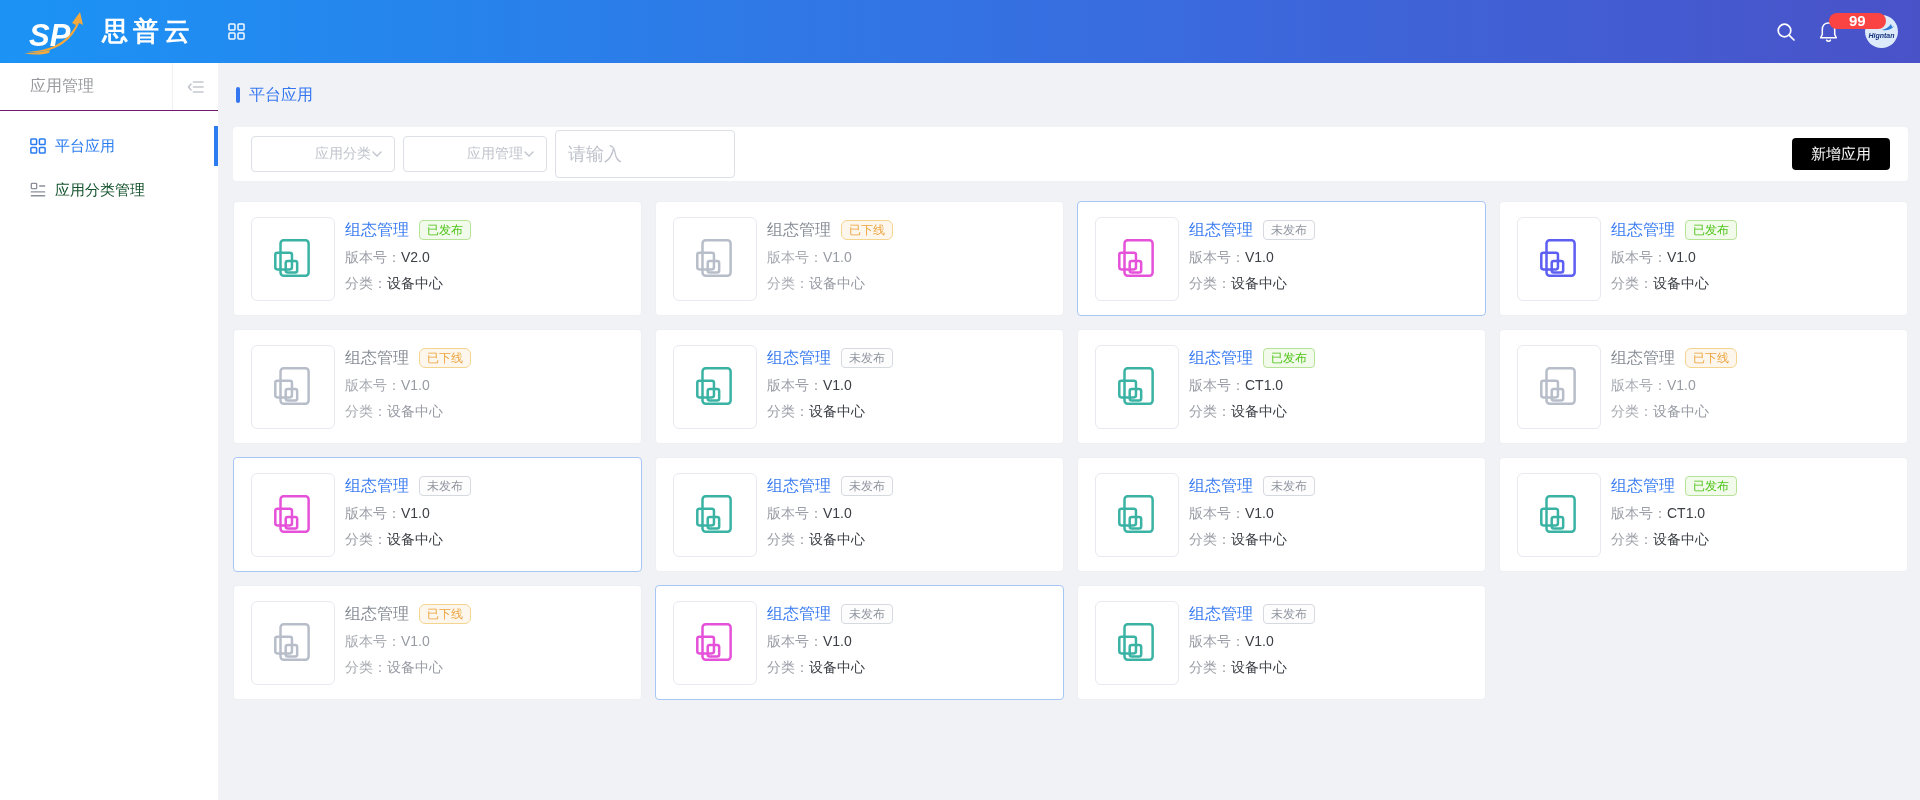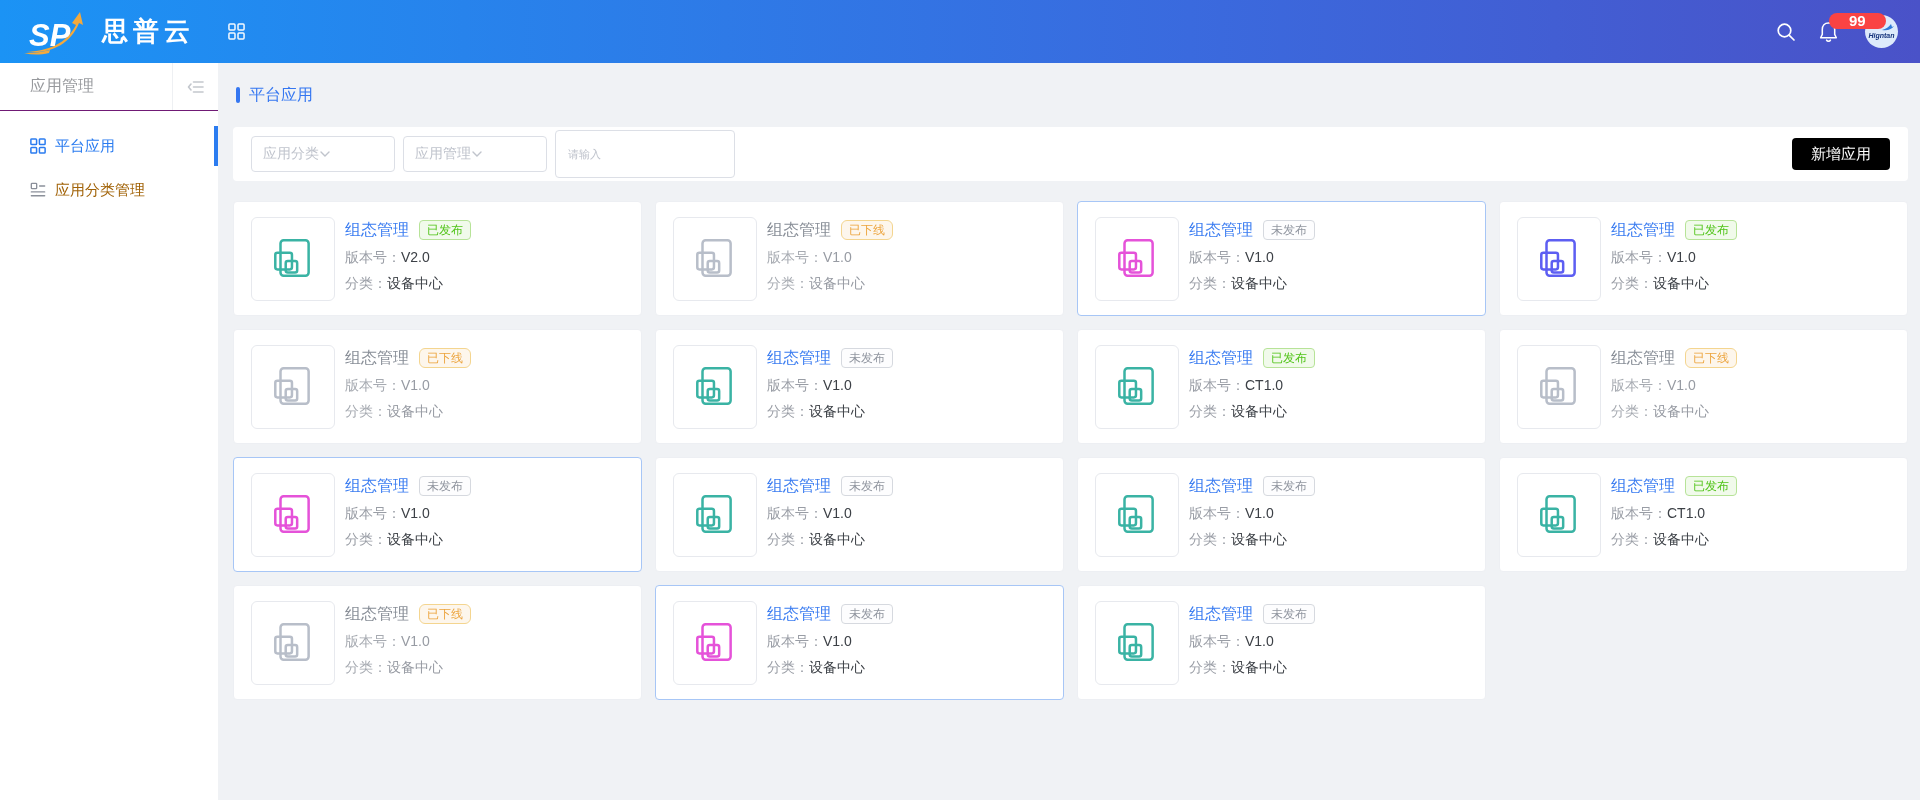--- a/index.html
+++ b/index.html
@@ -26,41 +26,41 @@
 
   
   .sidebar { position:absolute; top:63px; left:0; bottom:0; width:218px; background:#fff; }
   .sidebar-header { height:48px; display:flex; align-items:stretch; border-bottom:1px solid #701a75; }
   .sidebar-title { flex:1; display:flex; align-items:center; padding-left:30px;
     font-size:16px; color:#97999d; }
   .fold-btn { width:46px; border-left:1px solid #eef0f3; display:flex; align-items:center;
     justify-content:center; cursor:pointer; }
   .menu { padding-top:13px; }
   .menu-item { height:44px; display:flex; align-items:center; padding-left:30px; gap:9px;
-    font-size:15px; color:#a16207; position:relative; cursor:pointer; }
+    font-size:15px; color:#14532d; position:relative; cursor:pointer; }
   .menu-item .mi-icon { display:flex; color:#8b909a; }
   .menu-item.active { color:#2b7cf0; }
   .menu-item.active .mi-icon { color:#2b7cf0; }
   .menu-item.active::after { content:""; position:absolute; right:0; top:2px; bottom:2px;
     width:4px; background:#2b7cf0; }
 
   
   .main { position:absolute; left:218px; top:63px; right:0; bottom:0; background:#f0f2f5;
     padding:0 12px 0 15px; }
   .page-title-row { display:flex; align-items:center; gap:9px; margin-top:21px; height:22px; margin-left:3px; }
   .accent-bar { width:4px; height:16px; background:#3577f1; border-radius:2px; }
   .page-title { font-size:16px; color:#3577f1; font-weight:500; }
 
   .filter-card { margin-top:21px; background:#fff; border-radius:4px; height:54px;
     display:flex; align-items:center; padding:0 18px; }
   .select-box { width:144px; height:36px; border:1px solid #dcdfe6; border-radius:4px;
-    display:flex; align-items:center; justify-content:flex-start; padding:0 11px;
+    display:flex; align-items:center; justify-content:flex-end; padding:0 11px;
     color:#bfc3cc; font-size:14px; margin-right:8px; background:#fff; cursor:pointer; }
   .text-input { width:180px; height:48px; border:1px solid #dcdfe6; border-radius:4px;
-    padding:0 12px; font-size:11px; color:#333; outline:none; background:#fff; }
+    padding:0 12px; font-size:18px; color:#333; outline:none; background:#fff; }
   .text-input::placeholder { color:#bfc3cc; }
   .add-btn { margin-left:auto; height:32px; padding:0 19px; background:#000000; color:#fff;
     font-size:15px; border:none; border-radius:4px; cursor:pointer; }
 
   .cards-grid { margin-top:20px; display:grid; grid-template-columns:repeat(4,1fr); gap:13px; }
   .app-card { background:#fff; border:1px solid #edeff3; border-radius:4px; height:115px;
     display:flex; padding:15px 12px 0 17px; cursor:pointer; }
   .app-card.selected { border-color:#a7c6f6; }
   .icon-box { width:84px; height:84px; border:1px solid #e7e9ee; border-radius:6px;
     display:flex; align-items:center; justify-content:center; flex-shrink:0; background:#fff; }

